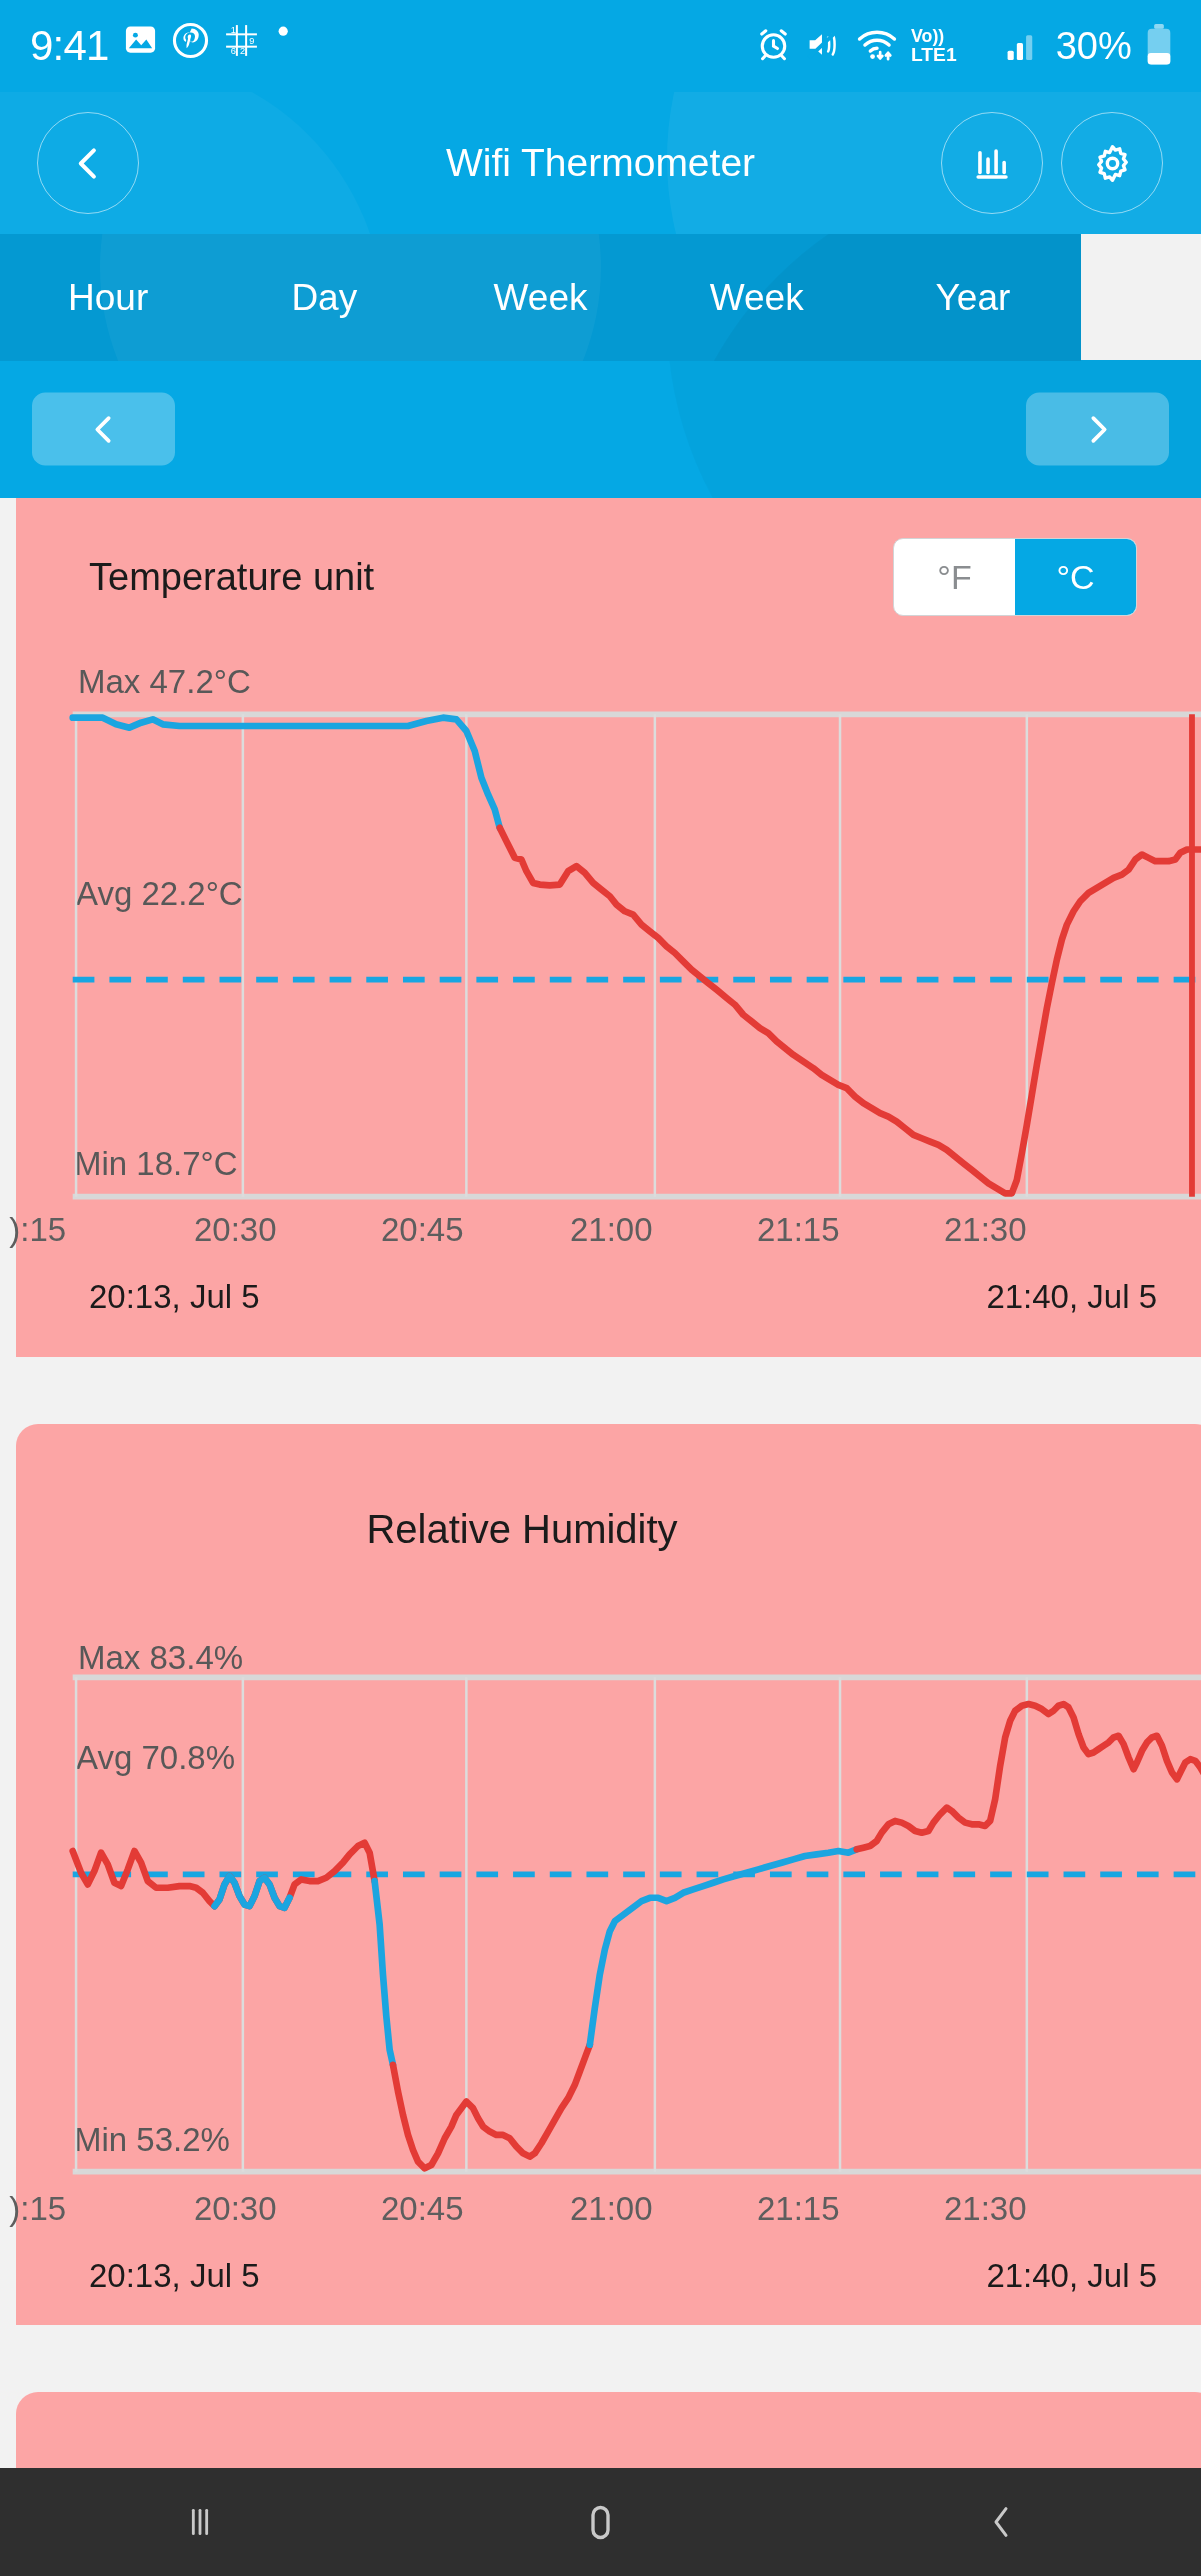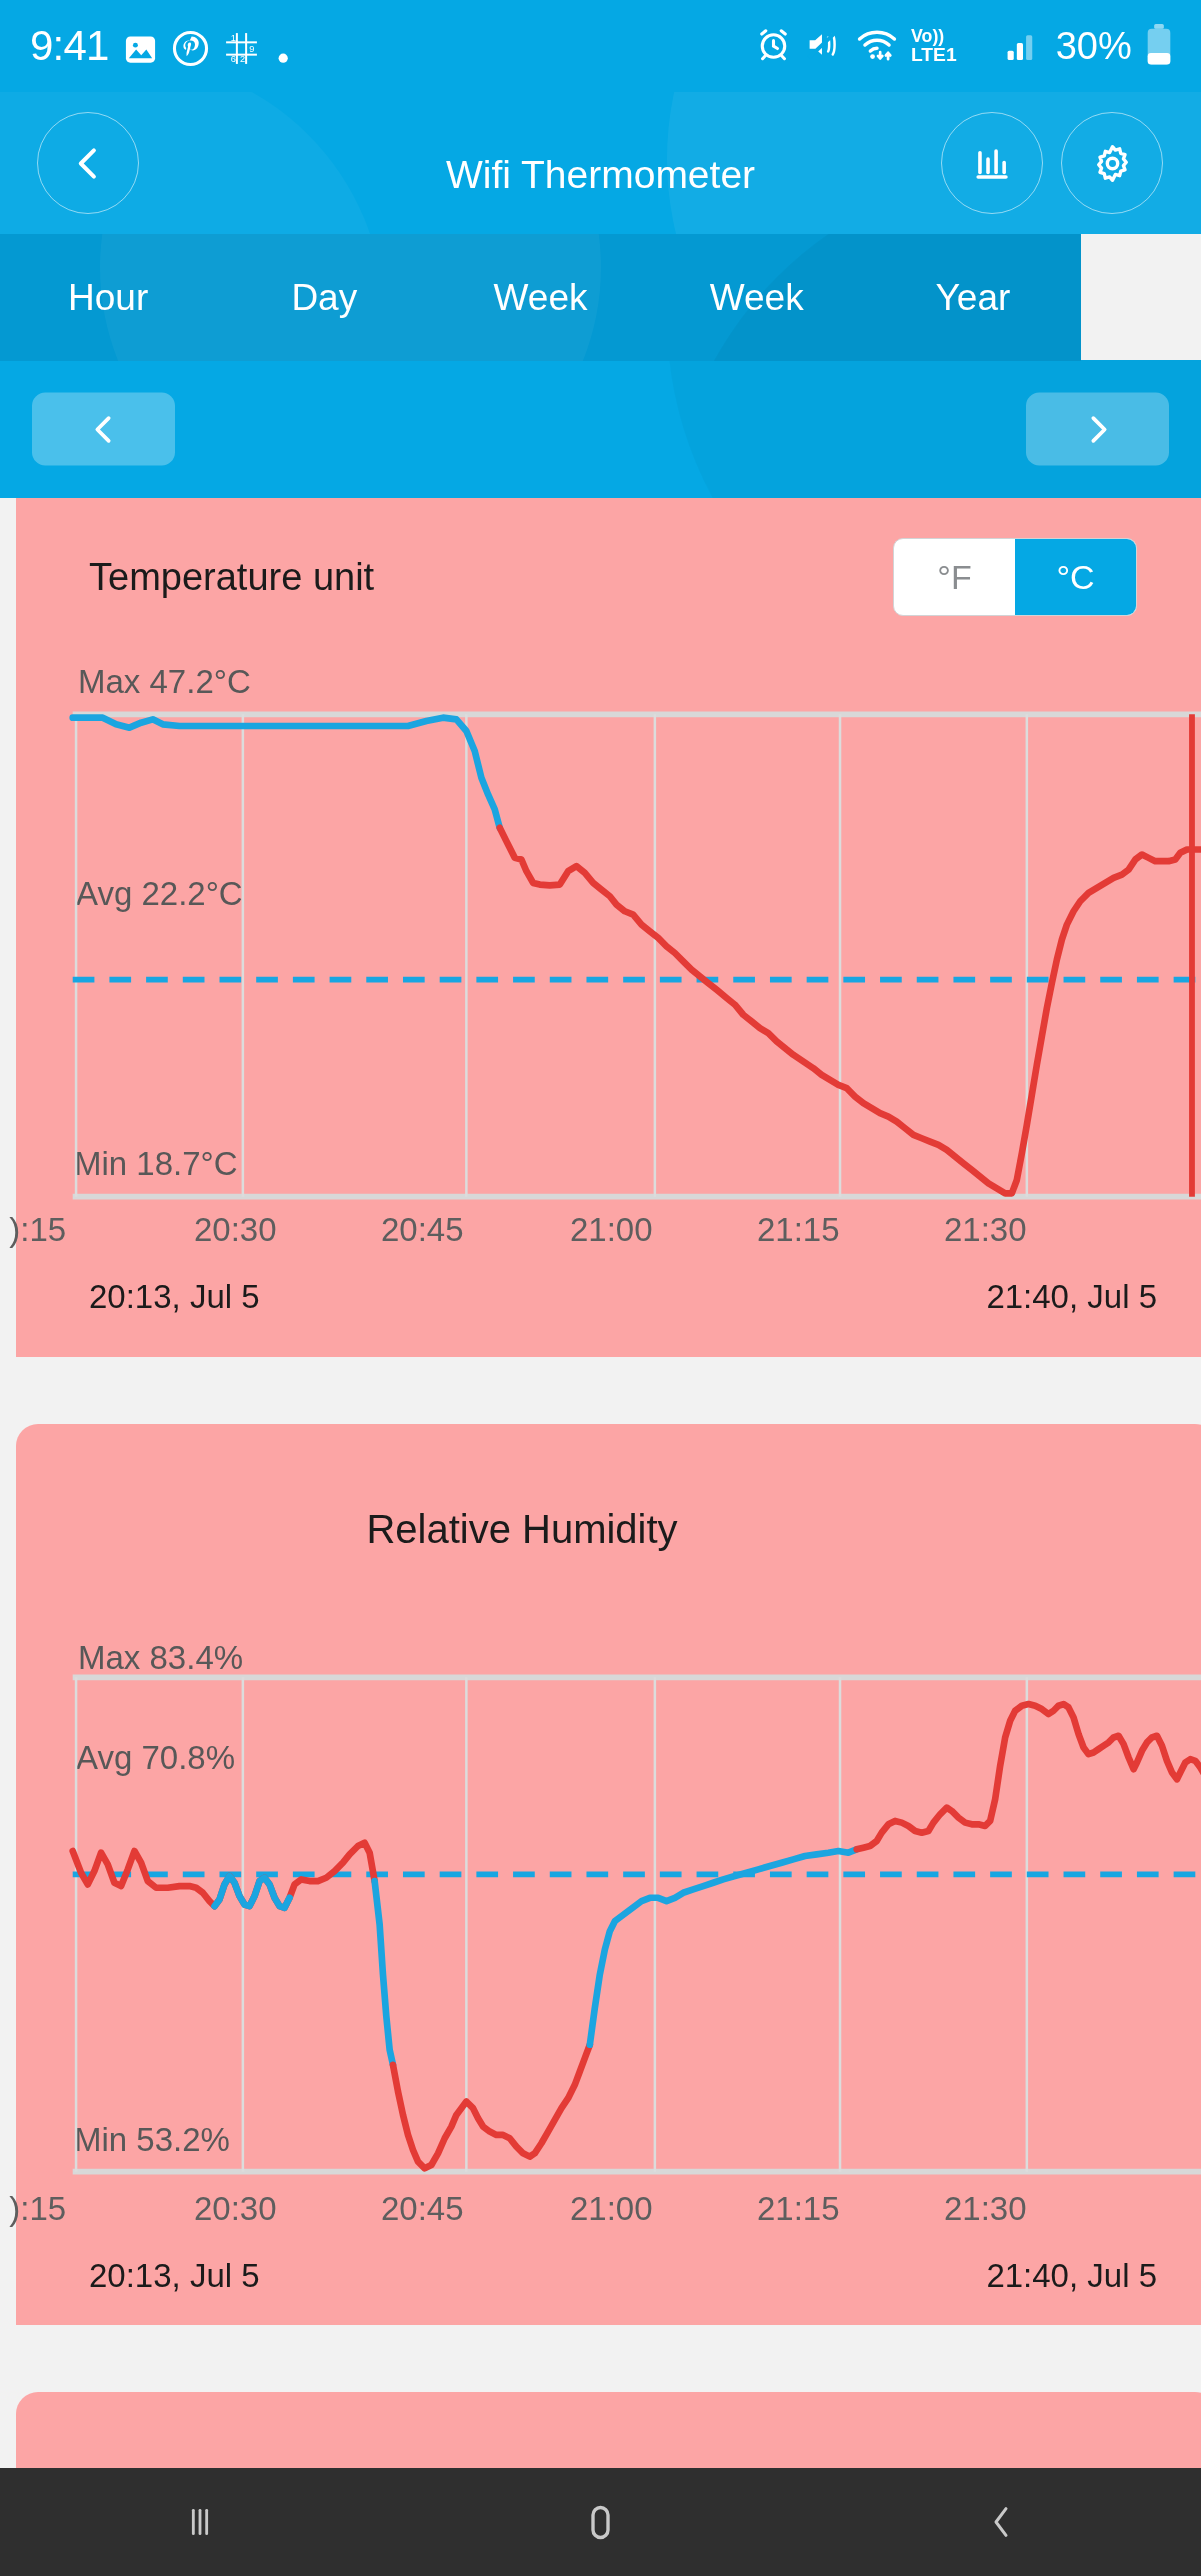--- a/index.html
+++ b/index.html
@@ -11,21 +11,21 @@
     position:relative;
   }
 
   
   .statusbar{
     position:absolute; left:0; top:0; width:1201px; height:92px;
     background:#05a8e4;
     display:flex; align-items:center; justify-content:space-between;
     padding:0 28px 0 30px; z-index:10;
   }
-  .sb-left{ display:flex; align-items:flex-end; gap:14px; }
+  .sb-left{ display:flex; align-items:flex-start; gap:14px; }
   .sb-clock{ color:#fff; font-size:42px; font-weight:400; letter-spacing:-0.8px; }
   .sb-right{ display:flex; align-items:center; gap:13.3px; }
   .sb-batt-text{ color:#fff; font-size:38px; font-weight:400; }
   .ic{ display:block; }
 
   
   .appbar{
     position:absolute; left:0; top:92px; width:1201px; height:142px;
     background:#05a8e4; overflow:hidden; z-index:9;
   }
@@ -41,21 +41,21 @@
     position:absolute; top:50%; transform:translateY(-50%);
     width:102px; height:102px; border-radius:50%;
     border:1.7px solid rgba(255,255,255,.55);
     display:flex; align-items:center; justify-content:center;
   }
   .circ-btn.back{ left:37px; }
   .circ-btn.chart{ right:158px; }
   .circ-btn.gear{ right:38px; }
   .appbar-title{
     position:absolute; left:0; right:0; top:50%; transform:translateY(-50%);
-    text-align:center; color:#fff; font-size:39px; font-weight:400;margin-top:12px;
+    text-align:center; color:#fff; font-size:39px; font-weight:400;
   }
 
   
   .tabbar{
     position:absolute; left:0; top:234px; width:1081px; height:127px;
     background:#0499d2; display:flex; align-items:center; z-index:8;
     overflow:hidden;
   }
   .tabbar .tdeco{
     position:absolute; left:100px; top:-217px; width:501px; height:501px;

